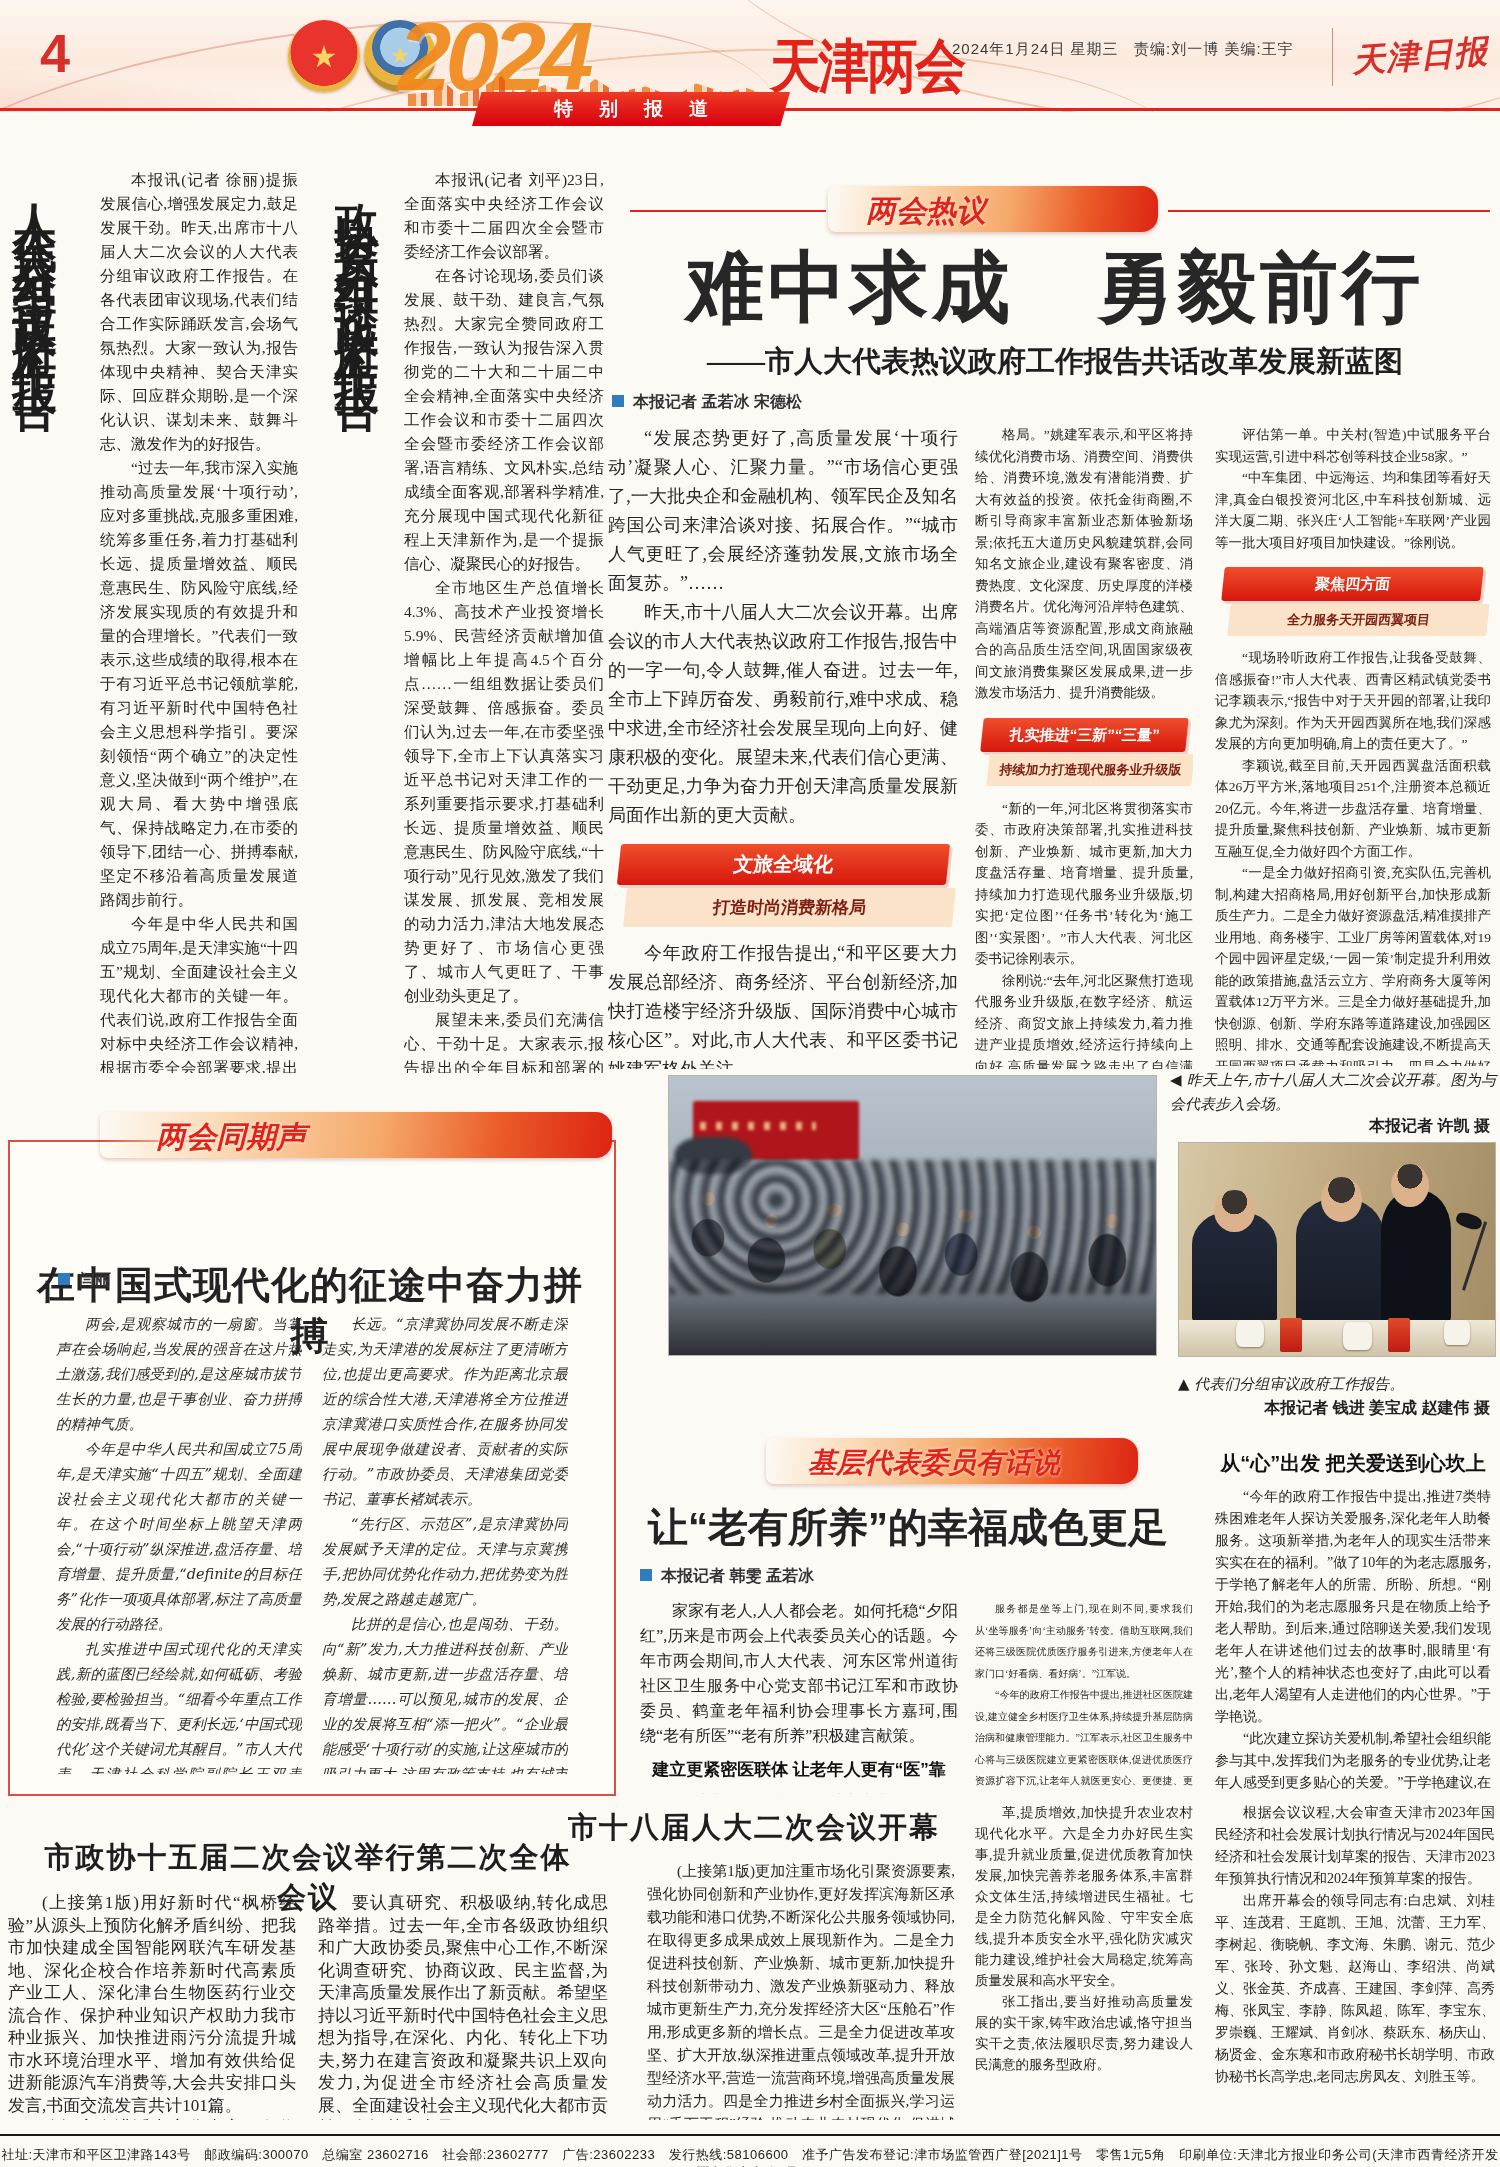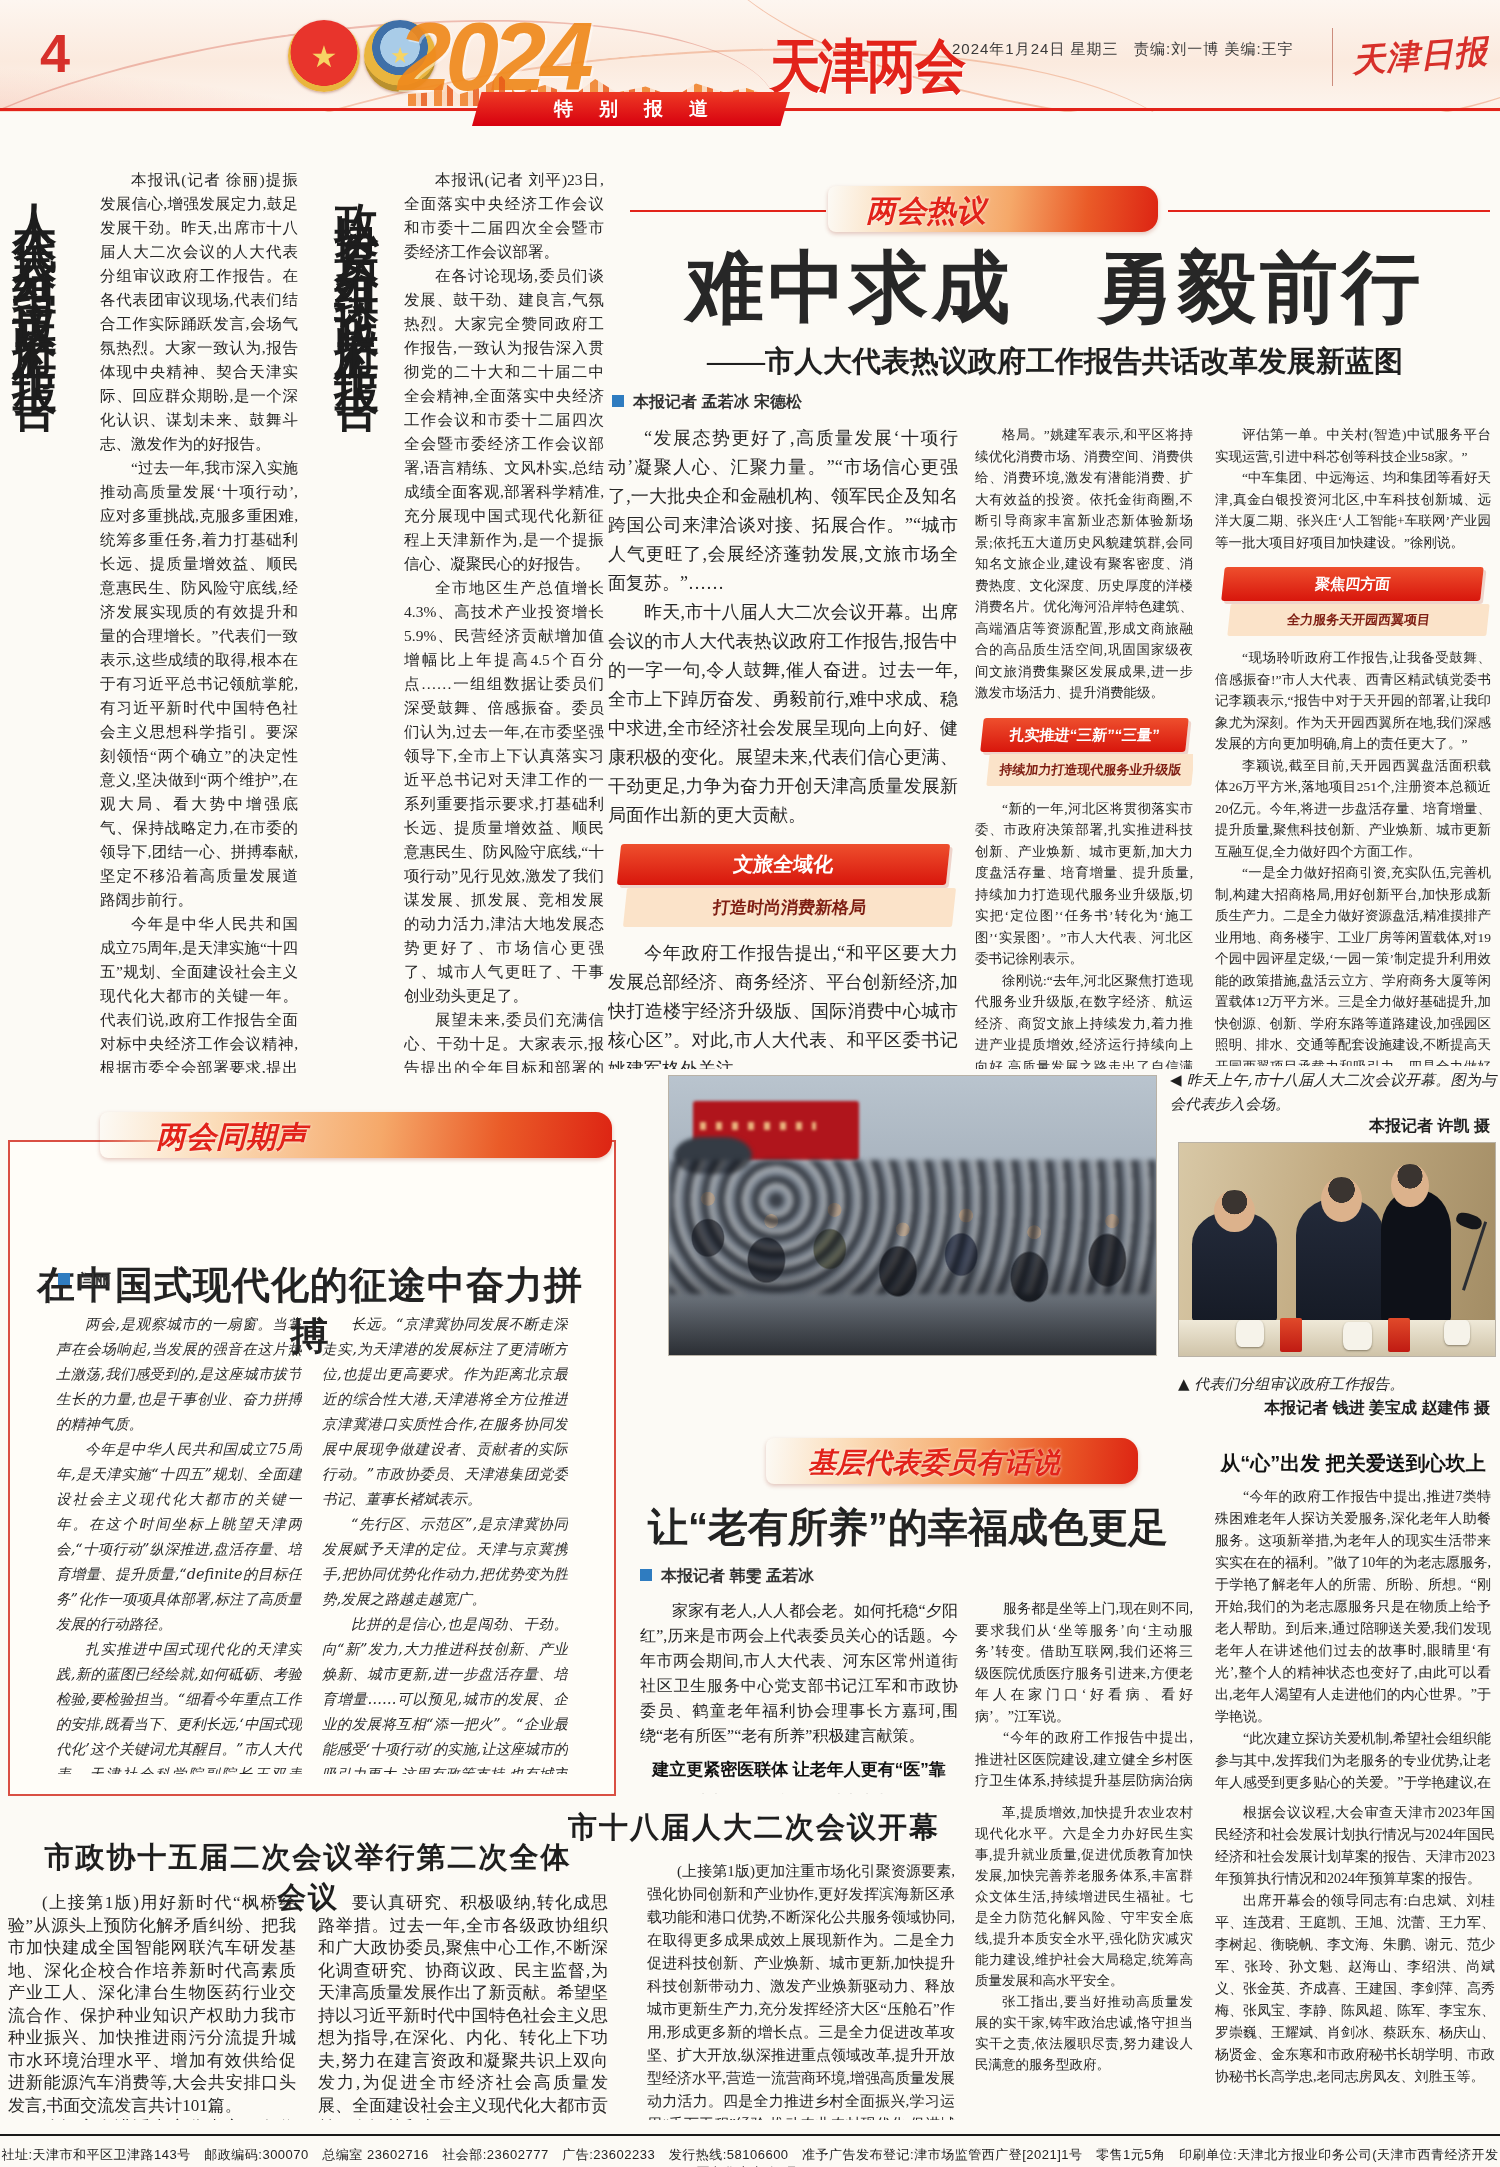--- a/index.html
+++ b/index.html
@@ -106,21 +106,21 @@
   .caption{font:italic 15px "DejaVu Serif",serif;color:#1f1f1f;line-height:24px;text-align:justify;}
   .credit{font:bold 16px "Liberation Sans",sans-serif;color:#1f1f1f;text-align:right;}
   
   #tqs-box{border:2px solid #d94f43;background:#fffdf8;}
   #tqs-head{font:900 38px "Liberation Sans",sans-serif;color:#232323;text-align:center;letter-spacing:1px;}
   .kai{font-family:"DejaVu Serif",serif;font-style:italic;font-size:14.5px;line-height:25px;text-align:justify;overflow:hidden;color:#2a2a2a;}
   
   #jc-head{font:900 40px "Liberation Sans",sans-serif;color:#232323;text-align:center;}
   .inner-sub{font:bold 17px "Liberation Sans",sans-serif;text-align:center;margin:10px 0 8px;color:#111;}
   #jcA{font-size:16px;line-height:25px;}
-  #jcB{font-size:14px;line-height:21.5px;}
+  #jcB{font-size:10px;line-height:21.5px;}
   #jcC{font-size:14px;line-height:22px;}
   #jcC-sub{font:bold 20px "Liberation Sans",sans-serif;text-align:center;color:#111;}
   
   .bot-head{font:bold 29px "Liberation Sans",sans-serif;color:#1e1e1e;text-align:center;letter-spacing:2px;}
   #blA,#blB{font-size:17px;line-height:22.5px;}
   #bmA{font-size:15px;line-height:23px;}
   #bmB{font-size:13.5px;line-height:21px;}
   #bmC{font-size:14px;line-height:22px;}
   
   .footline{left:0;top:2134px;width:1500px;height:2px;background:#1a1a1a;}

